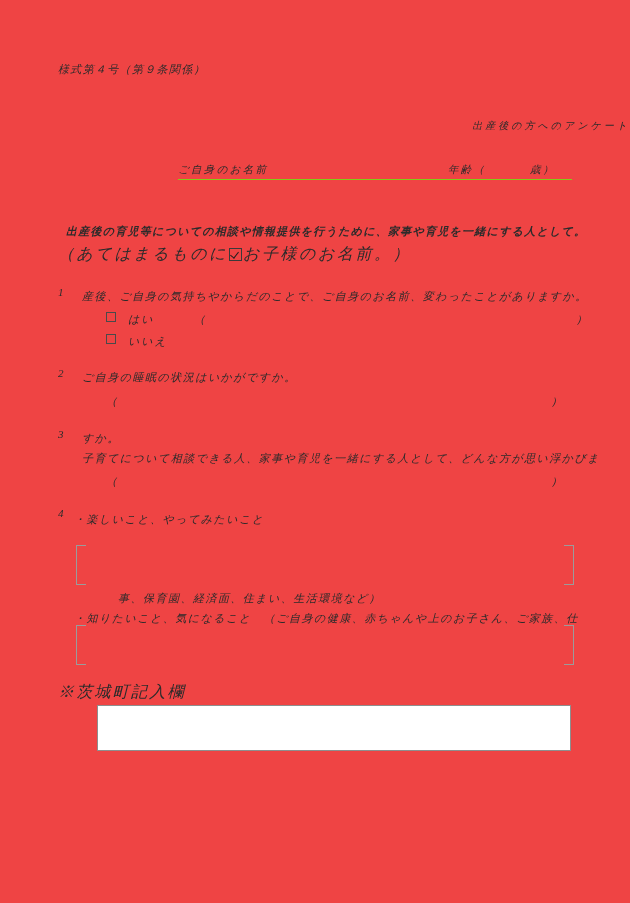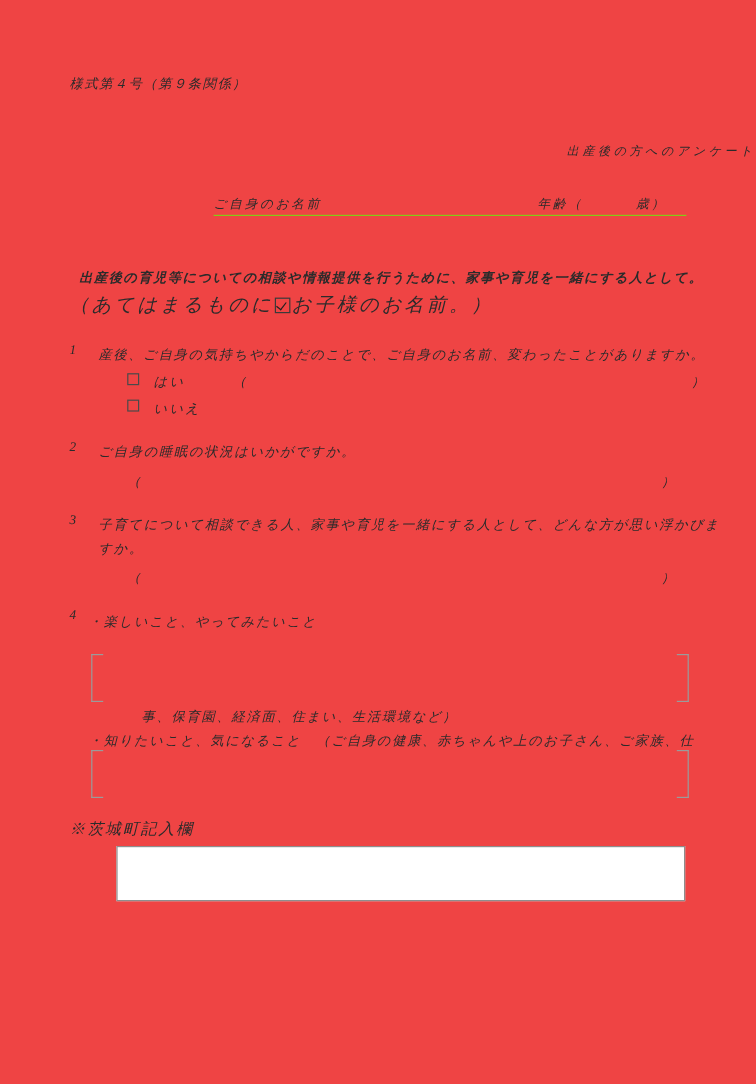--- a/index.html
+++ b/index.html
@@ -196,21 +196,21 @@
   .bracket-area .bk-r {
     right: 0;
     border-right: 1px solid #9b9b9b;
   }
 
   
   .office-label {
     position: absolute;
     left: 58px;
     top: 682px;
-    font-size: 13px;
+    font-size: 16px;
     letter-spacing: 0.14em;
     white-space: nowrap;
   }
   .office-box {
     position: absolute;
     left: 97px;
     top: 705px;
     width: 472px;
     height: 44px;
     border: 1px solid #8e8e8e;
@@ -260,22 +260,22 @@
     <div class="q-num">2</div>
     <div class="q-text nowrap">ご自身の睡眠の状況はいかがですか。</div>
     <div class="paren-line" style="margin-top:7px;width:456px;">
       <span class="pl">（</span>
       <span class="pr">）</span>
     </div>
   </div>
 
   <div class="q" style="top:428px;">
     <div class="q-num">3</div>
+    <div class="q-text nowrap">すか。</div>
     <div class="q-text nowrap">子育てについて相談できる人、家事や育児を一緒にする人として、どんな方が思い浮かびま</div>
-    <div class="q-text nowrap">すか。</div>
     <div class="paren-line" style="margin-top:5px;width:456px;">
       <span class="pl">（</span>
       <span class="pr">）</span>
     </div>
   </div>
 
   <div class="q" style="top:507px;">
     <div class="q-num">4</div>
     <div class="bullet nowrap" style="margin-top:2px;">・楽しいこと、やってみたいこと</div>
   </div>

